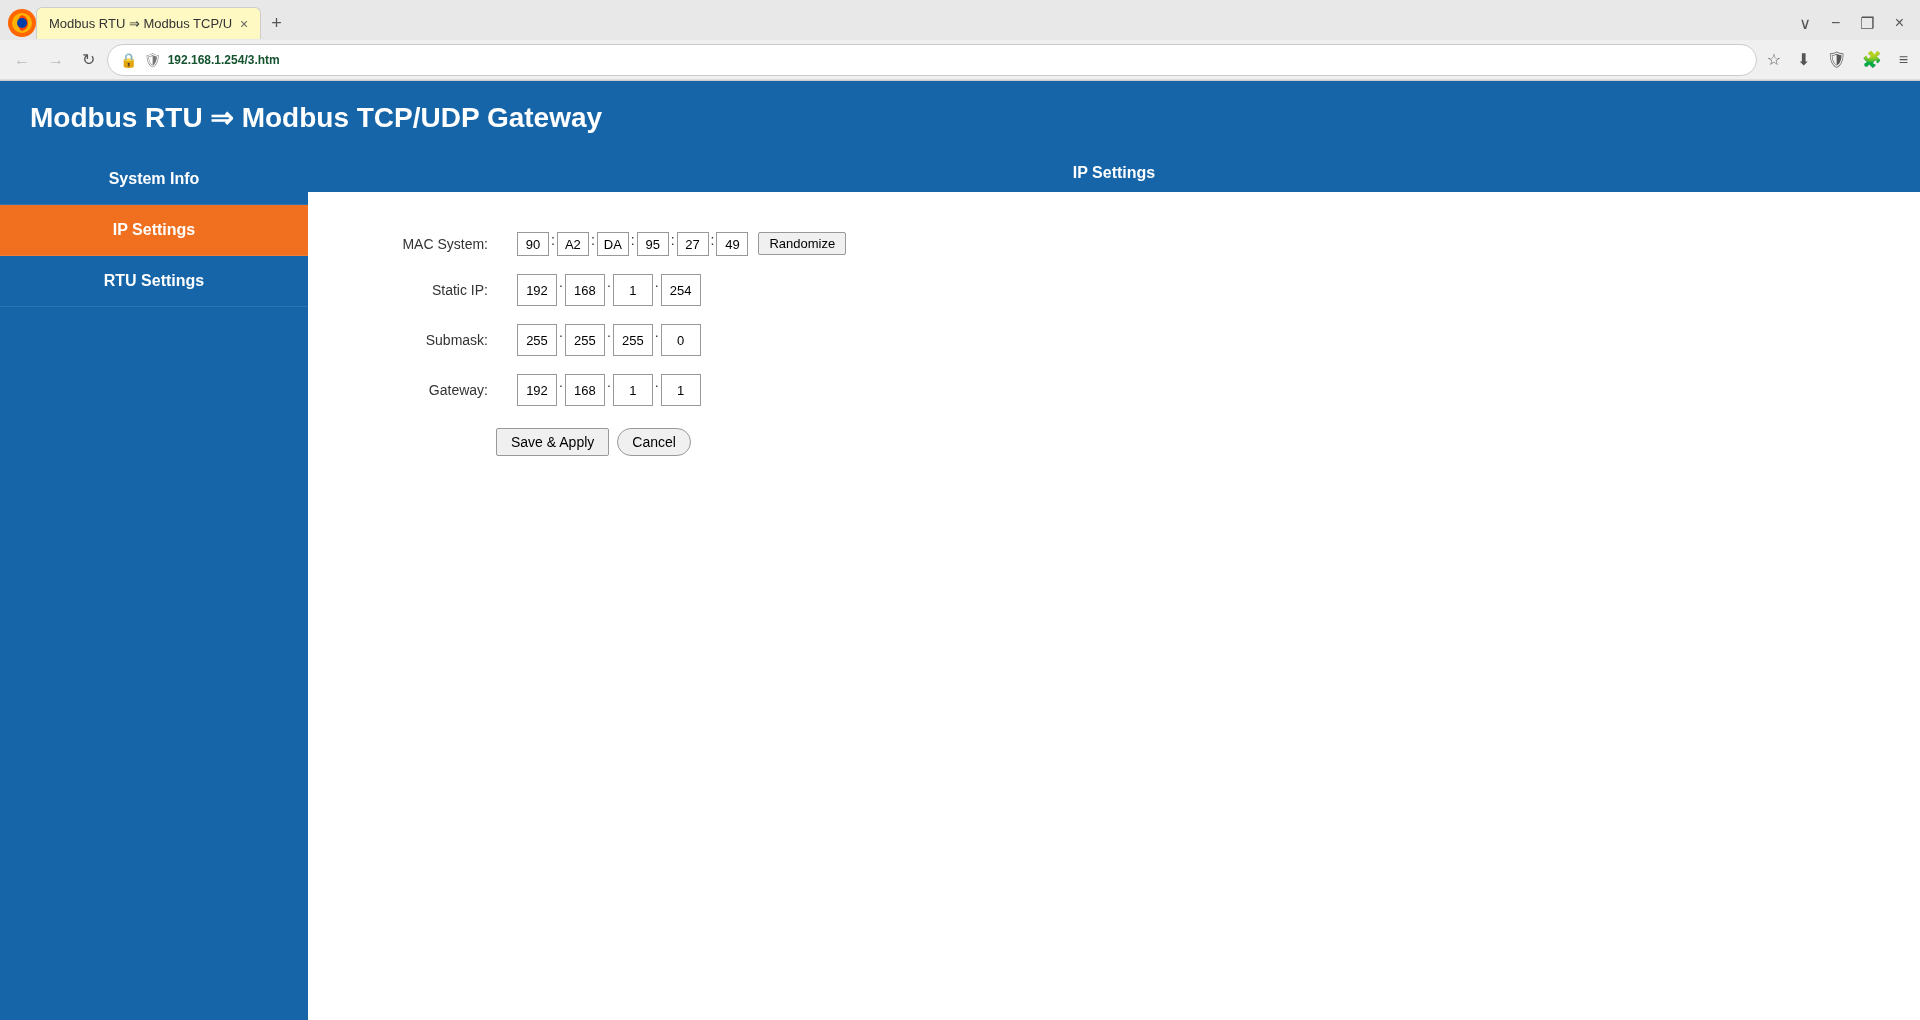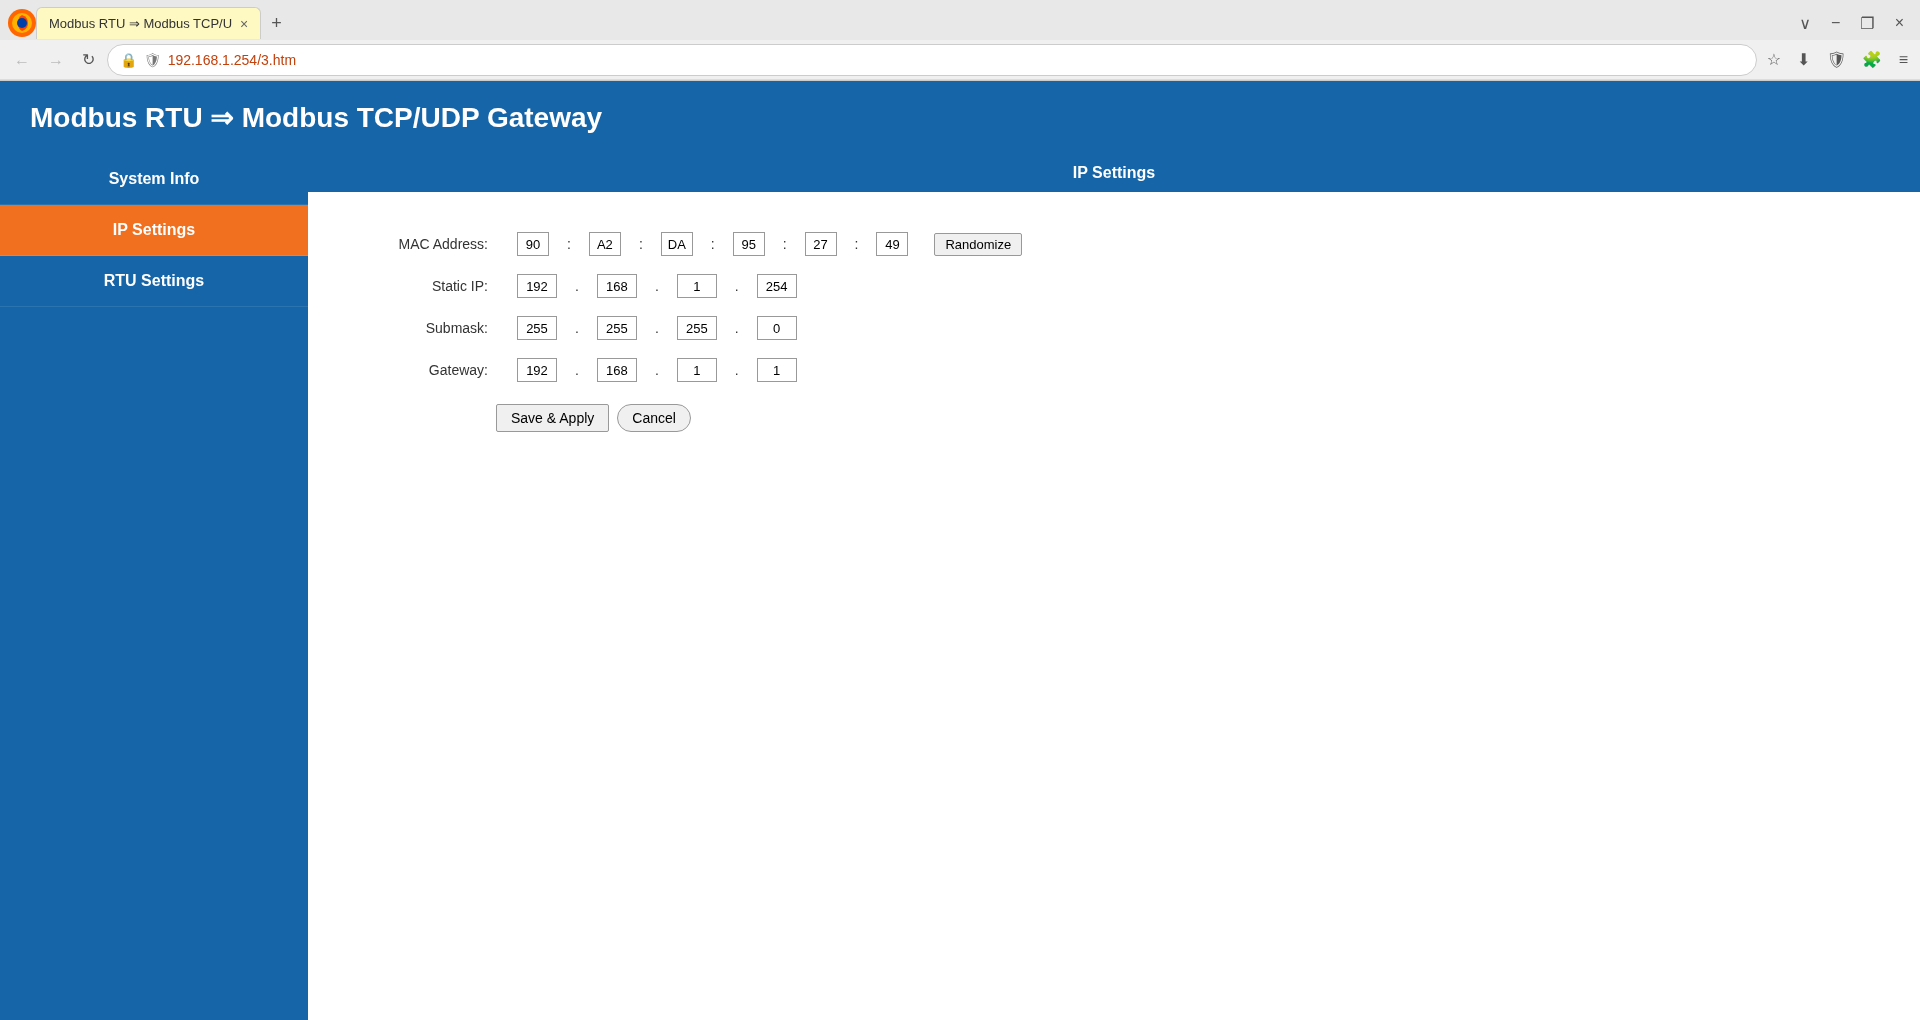--- a/index.html
+++ b/index.html
@@ -100,21 +100,21 @@
       display: flex;
       align-items: center;
       background: #fff;
       border: 1px solid #ccc;
       border-radius: 20px;
       padding: 4px 12px;
       height: 32px;
       gap: 6px;
     }
     .address-icon { color: #777; font-size: 14px; }
-    .address-text { font-size: 14px; color: #c2410c; flex: 1; }
+    .address-text { font-size: 12px; color: #14532d; flex: 1; font-weight: bold; }
     .nav-right-icons {
       display: flex;
       align-items: center;
       gap: 8px;
     }
     .nav-icon-btn {
       background: none;
       border: none;
       font-size: 16px;
       cursor: pointer;
@@ -185,32 +185,32 @@
     .form-label {
       text-align: right;
       min-width: 120px;
       margin-right: 8px;
       font-size: 14px;
       color: #333;
       font-weight: normal;
     }
     .ip-fields {
       display: flex;
-      align-items: center;
-      gap: 16px;
+      align-items: flex-start;
+      gap: 0;
       padding-left: 21px;
     }
     .ip-sep {
       font-size: 14px;
       color: #333;
       margin: 0 2px;
     }
     .ip-input {
       width: 40px;
-      height: 24px;
+      height: 32px;
       border: 1px solid #999;
       text-align: center;
       font-size: 13px;
       padding: 2px;
     }
     .mac-input {
       width: 32px;
       height: 24px;
       border: 1px solid #999;
       text-align: center;
@@ -314,21 +314,21 @@
     <div class="sidebar-item active">IP Settings</div>
     <div class="sidebar-item">RTU Settings</div>
   </div>
 
   <div class="main-content">
     <div class="section-header">IP Settings</div>
 
     <div class="form-area">
 
       <div class="form-row">
-        <span class="form-label">MAC Address:</span>
+        <span class="form-label">MAC System:</span>
         <div class="ip-fields">
           <input class="mac-input" type="text" value="90" style="">
           <span class="ip-sep">:</span>
           <input class="mac-input" type="text" value="A2" style="">
           <span class="ip-sep">:</span>
           <input class="mac-input" type="text" value="DA" style="">
           <span class="ip-sep">:</span>
           <input class="mac-input" type="text" value="95" style="">
           <span class="ip-sep">:</span>
           <input class="mac-input" type="text" value="27" style="">

